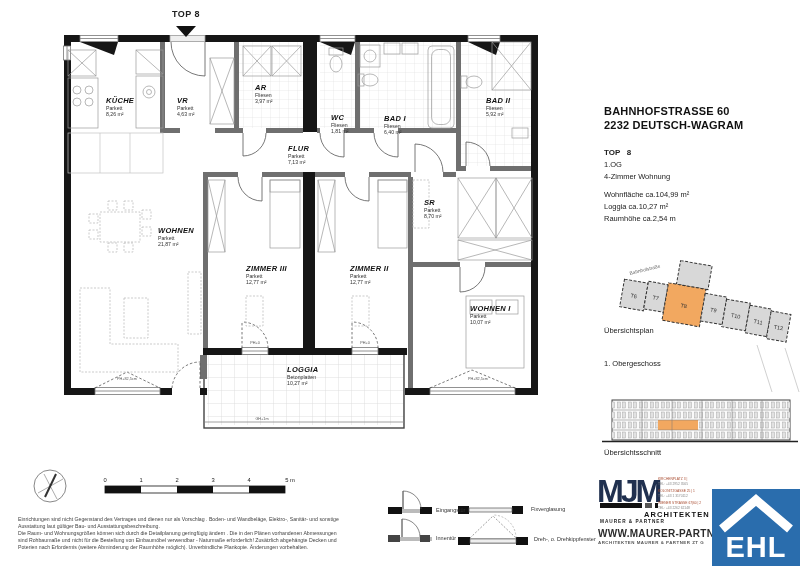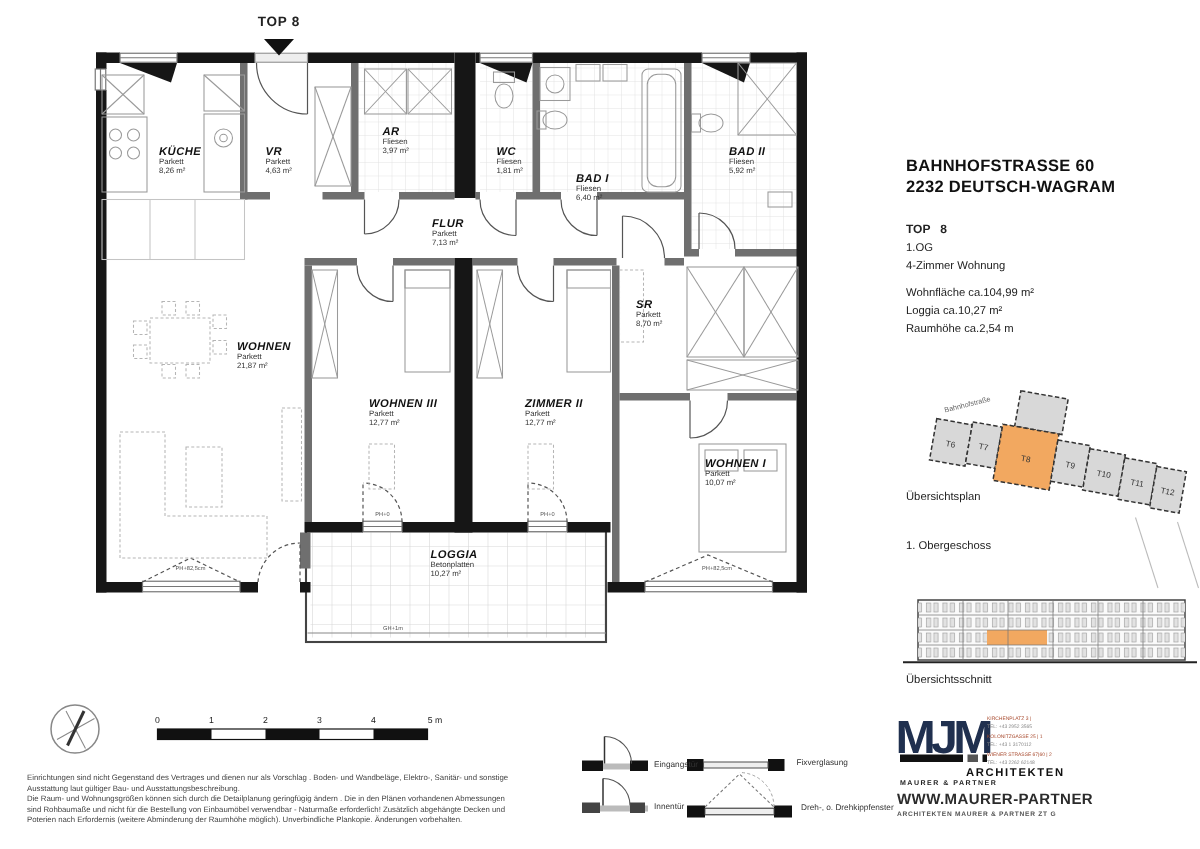--- a/index.html
+++ b/index.html
@@ -366,21 +366,21 @@
   <div class="room" style="left:177px;top:97px">
     <div class="rn">VR</div>
     <div class="rs">Parkett</div>
     <div class="rs">4,63 m²</div>
   </div>
   <div class="room" style="left:255px;top:84px">
     <div class="rn">AR</div>
     <div class="rs">Fliesen</div>
     <div class="rs">3,97 m²</div>
   </div>
-  <div class="room" style="left:331px;top:97px">
+  <div class="room" style="left:331px;top:114px">
     <div class="rn">WC</div>
     <div class="rs">Fliesen</div>
     <div class="rs">1,81 m²</div>
   </div>
   <div class="room" style="left:384px;top:115px">
     <div class="rn">BAD I</div>
     <div class="rs">Fliesen</div>
     <div class="rs">6,40 m²</div>
   </div>
   <div class="room" style="left:486px;top:97px">
@@ -392,21 +392,21 @@
     <div class="rn">FLUR</div>
     <div class="rs">Parkett</div>
     <div class="rs">7,13 m²</div>
   </div>
   <div class="room" style="left:158px;top:227px">
     <div class="rn">WOHNEN</div>
     <div class="rs">Parkett</div>
     <div class="rs">21,87 m²</div>
   </div>
   <div class="room" style="left:246px;top:265px">
-    <div class="rn">WOHNEN III</div>
+    <div class="rn">ZIMMER III</div>
     <div class="rs">Parkett</div>
     <div class="rs">12,77 m²</div>
   </div>
   <div class="room" style="left:350px;top:265px">
     <div class="rn">ZIMMER II</div>
     <div class="rs">Parkett</div>
     <div class="rs">12,77 m²</div>
   </div>
   <div class="room" style="left:424px;top:199px">
     <div class="rn">SR</div>
@@ -469,14 +469,20 @@
     <div>KIRCHENPLATZ 3 |</div>
     <div>TEL: +43 2952 3565</div>
     <div>KOLONITZGASSE 25 | 1</div>
     <div>TEL: +43 1 3170112</div>
     <div>WIENER STRASSE 67|60 | 2</div>
     <div>TEL: +43 2262 62148</div>
   </div>
   <div class="mjm-web">WWW.MAURER-PARTNER</div>
   <div class="mjm-web2">ARCHITEKTEN MAURER &amp; PARTNER ZT G</div>
 
+  <div class="ehl">
+    <svg width="88" height="77" viewBox="0 0 88 77">
+      <polyline points="10,40 44,11 78,40" stroke="#fff" stroke-width="9" fill="none"></polyline>
+      <text x="44" y="68" text-anchor="middle" font-size="29" font-weight="bold" fill="#fff" letter-spacing="1">EHL</text>
+    </svg>
+  </div>
 
 </div>
 
 </body></html>

